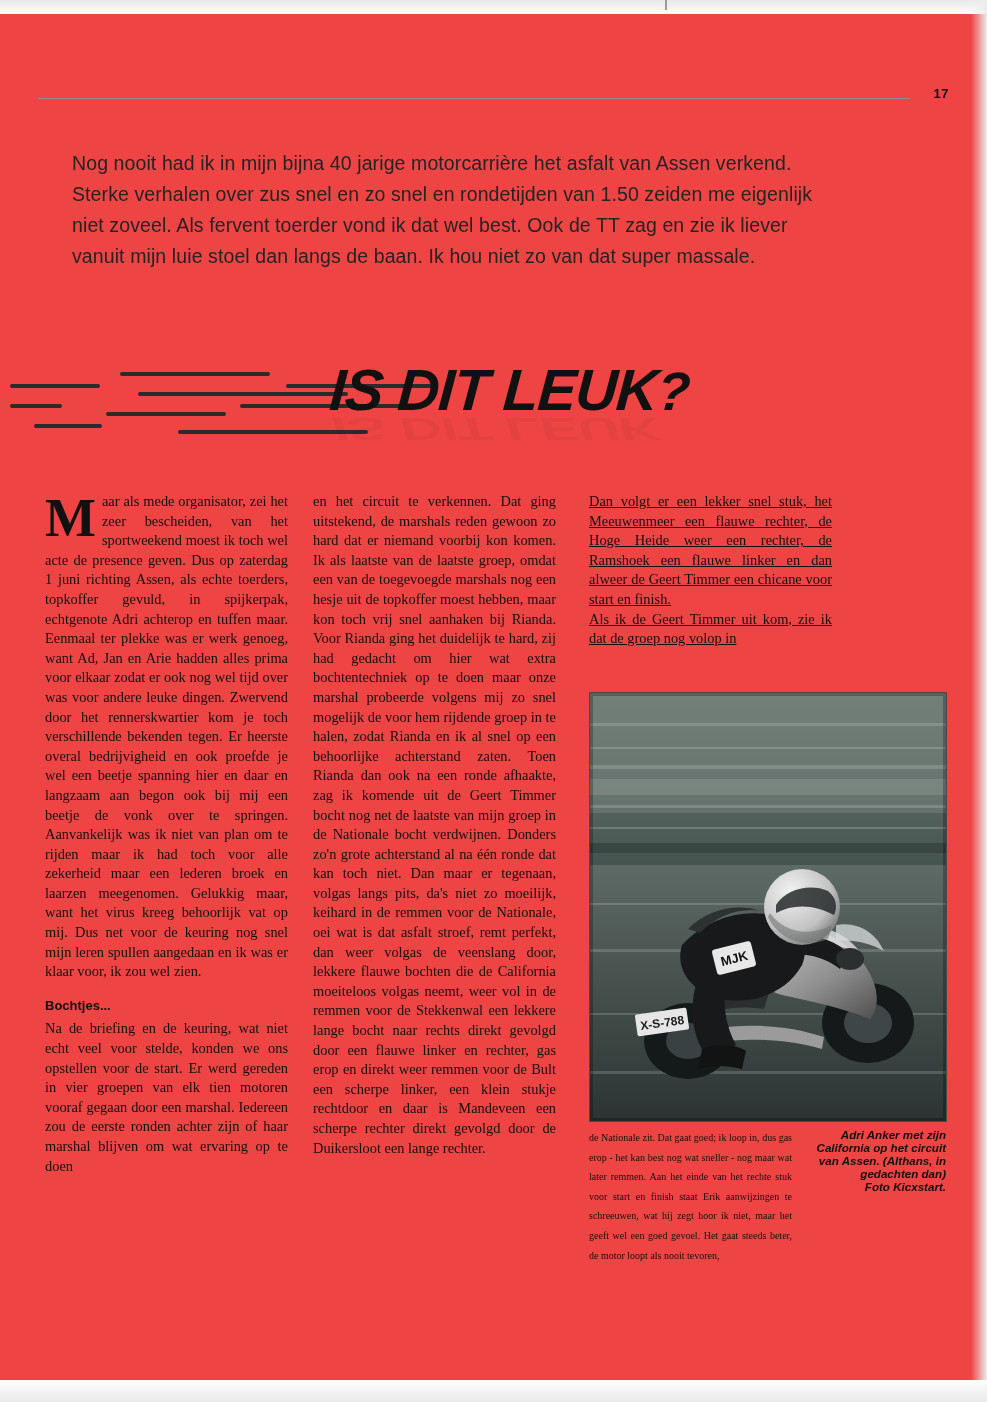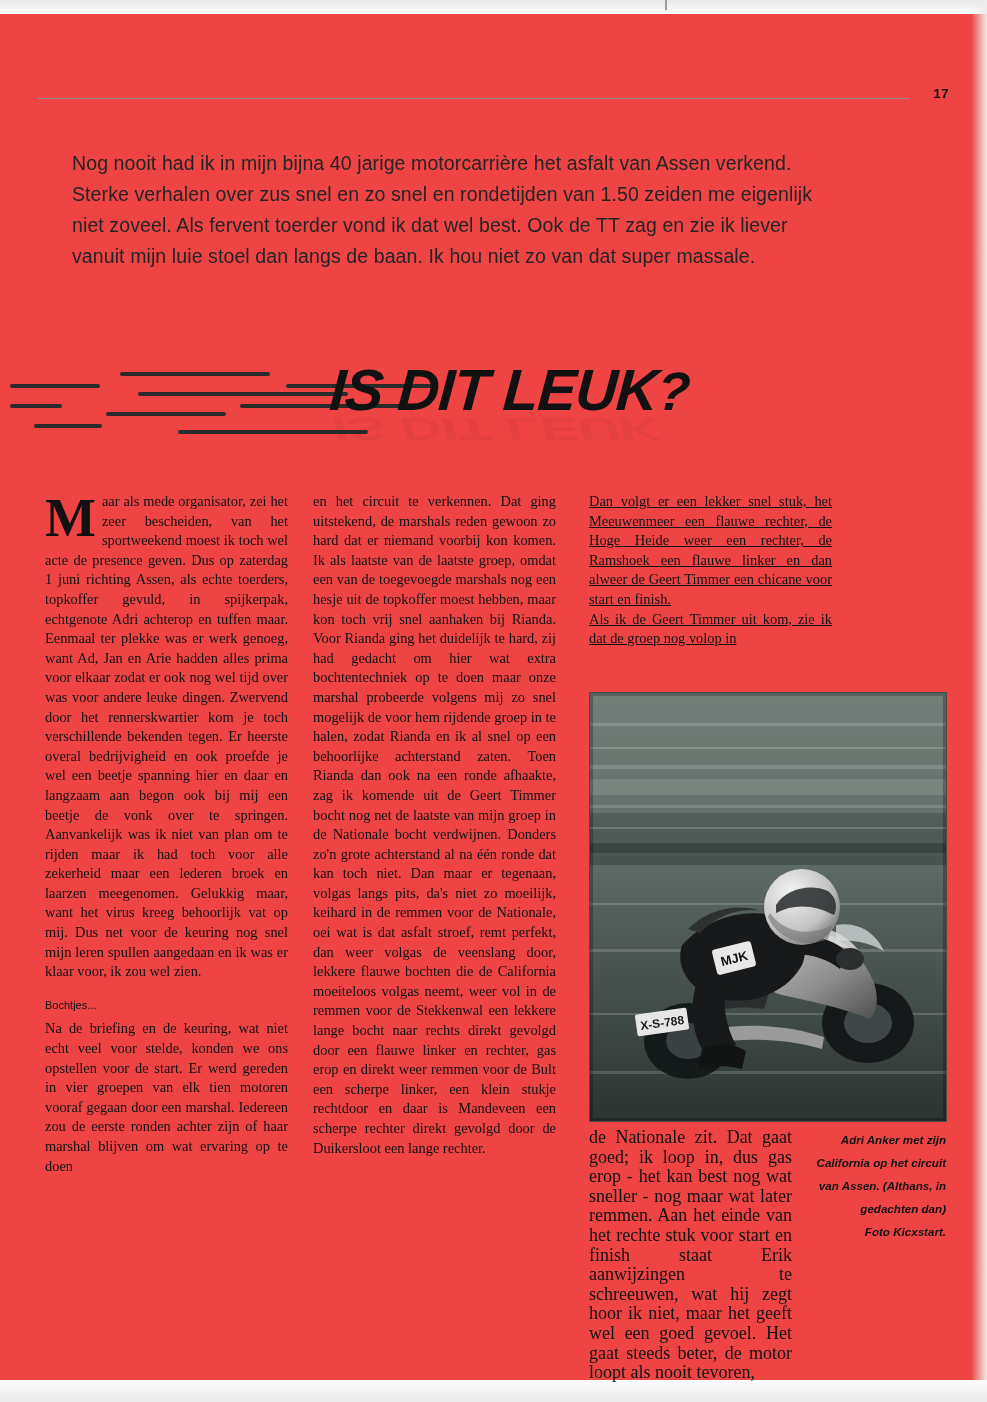--- a/index.html
+++ b/index.html
@@ -151,22 +151,22 @@
     font-family: "Liberation Serif", serif;
     font-weight: bold;
     font-size: 54px;
     line-height: 44px;
     padding: 4px 6px 0 0;
     color: #111;
   }
 
   .subhead {
     font-family: "Liberation Sans", sans-serif;
-    font-weight: normal;
-    font-size: 11px;
+    font-weight: bold;
+    font-size: 13px;
     margin: 14px 0 4px 0;
     color: #111;
   }
 
   
   .photo-wrap {
     position: absolute;
     left: 589px; top: 692px;
     width: 356px; height: 428px;
     border: 1px solid #4a4a4a;
@@ -176,31 +176,31 @@
   .photo-svg { display: block; width: 100%; height: 100%; }
 
   .caption {
     position: absolute;
     left: 806px; top: 1128px;
     width: 140px;
     font-family: "Liberation Sans", sans-serif;
     font-weight: bold;
     font-style: italic;
     font-size: 11.6px;
-    line-height: 23px;
+    line-height: 13px;
     text-align: right;
     color: #111;
   }
 
   
   .col-3-lower {
     position: absolute;
     left: 589px; top: 1128px;
     width: 203px;
-    font-size: 18px;
+    font-size: 10px;
     line-height: 19.6px;
     text-align: justify;
     color: #121212;
   }
 </style>
 </head>
 <body>
 
 <div class="page">
 

